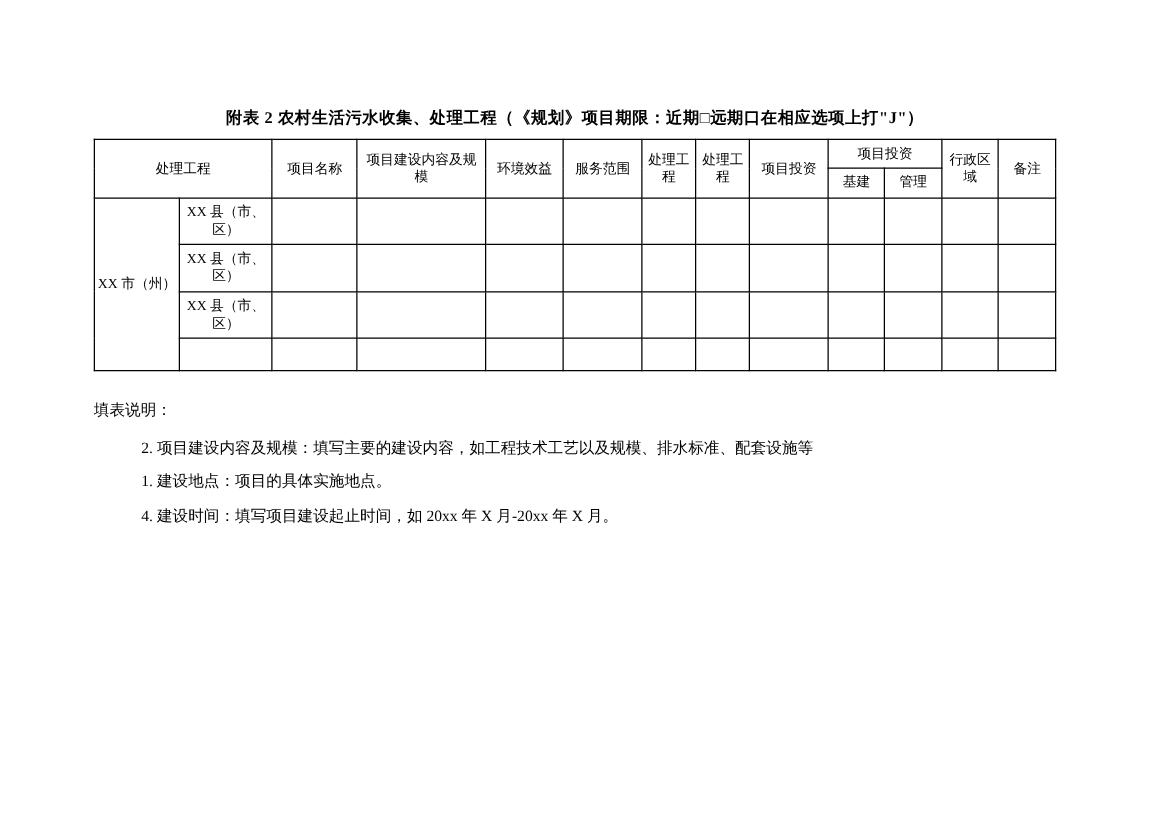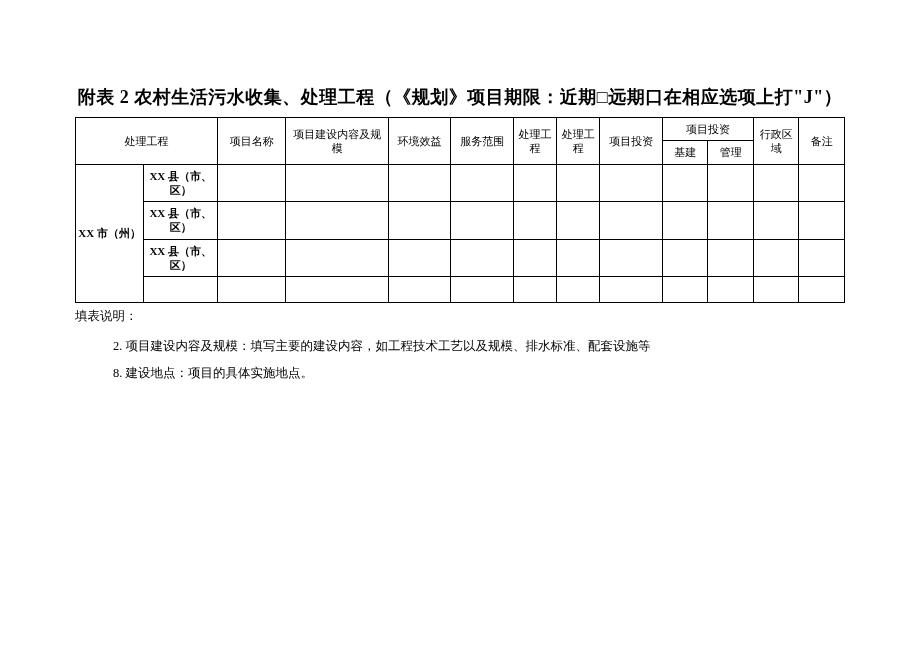--- a/index.html
+++ b/index.html
@@ -11,21 +11,21 @@
       background: #ffffff;
       font-family: "SimSun", "宋体", serif;
       width: 920px;
       height: 651px;
       padding: 85px 75px 0 75px;
       font-size: 12px;
       color: #000;
     }
     .title {
       text-align: center;
-      font-size: 18px;
+      font-size: 13px;
       font-weight: bold;
       margin-bottom: 8px;
       letter-spacing: 0.5px;
     }
     table {
       border-collapse: collapse;
       width: 100%;
       table-layout: fixed;
     }
     th, td {
@@ -46,26 +46,27 @@
     .col-content { width: 90px; }
     .col-envbenefit { width: 55px; }
     .col-service-scope { width: 55px; }
     .col-service-pop { width: 38px; }
     .col-build-loc { width: 38px; }
     .col-build-time { width: 55px; }
     .col-invest-sub { width: 40px; }
     .col-fund-source { width: 40px; }
     .col-remark { width: 40px; }
     .bold-cell {
-      font-weight: bold;
+      font-weight: normal;
     }
     .data-row td {
       height: 26px;
     }
     .instructions {
+      margin-top: 18px;
       font-size: 12.5px;
       line-height: 2.2;
     }
     .instructions .heading {
       margin-bottom: 2px;
     }
     .instructions ol {
       list-style: none;
       padding-left: 38px;
     }
@@ -171,15 +172,16 @@
       <td></td>
       <td></td>
     </tr>
   </tbody>
 </table>
 
 <div class="instructions">
   <div class="heading">填表说明：</div>
   <ol>
     <li>2. 项目建设内容及规模：填写主要的建设内容，如工程技术工艺以及规模、排水标准、配套设施等</li>
-    <li>8. 建设地点：项目的具体实施地点。</li>
+    <li>1. 建设地点：项目的具体实施地点。</li>
+    <li>4. 建设时间：填写项目建设起止时间，如 20xx 年 X 月-20xx 年 X 月。</li>
   </ol>
 </div>
 
 </body></html>

